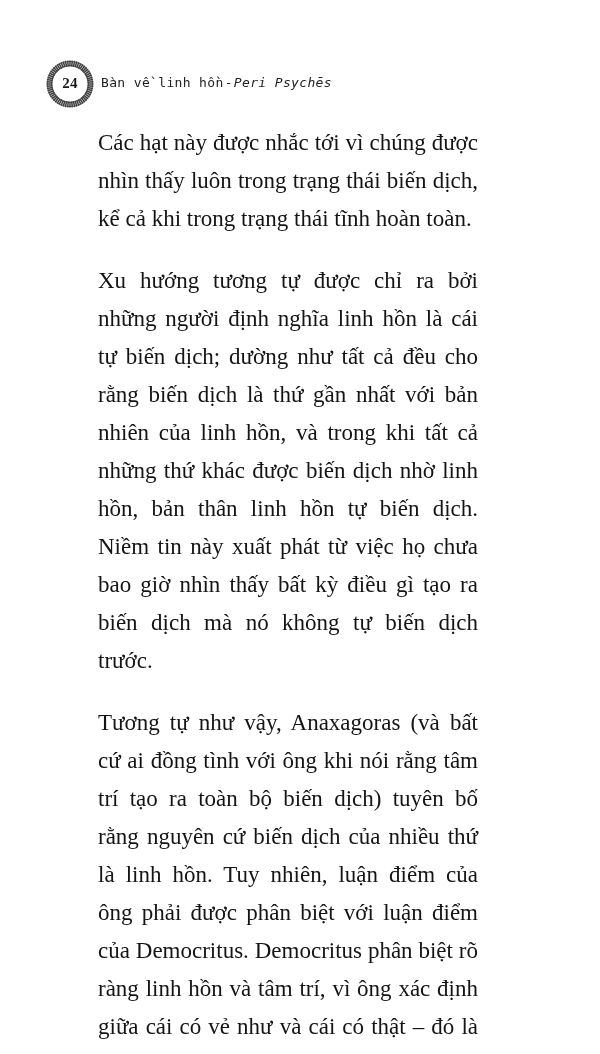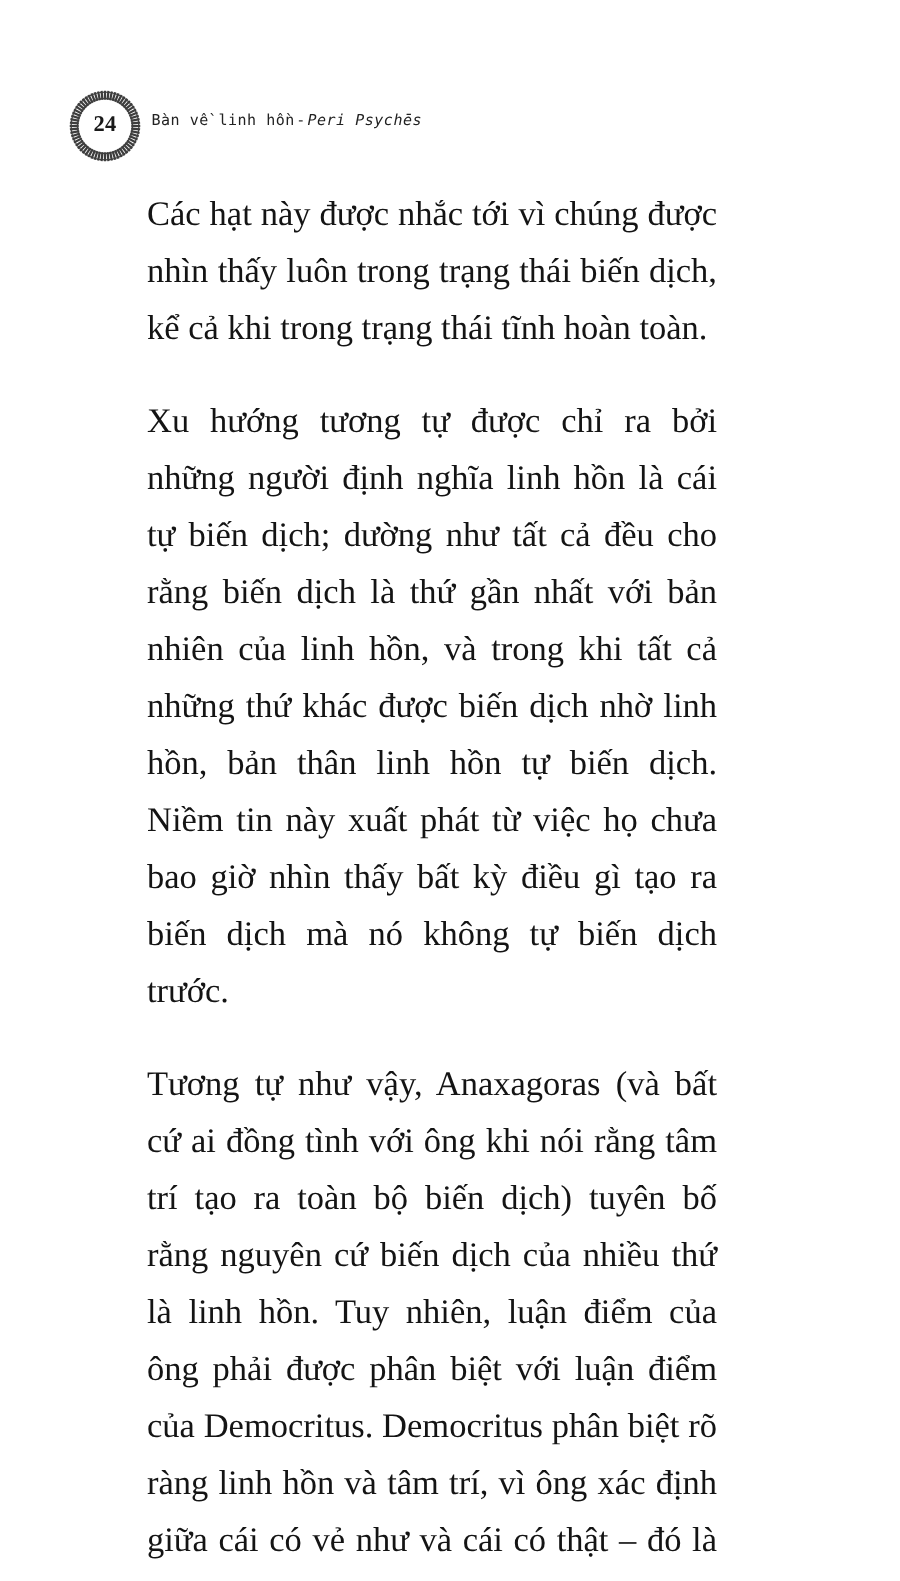--- a/index.html
+++ b/index.html
@@ -67,21 +67,21 @@
     line-height: 1;
     padding-bottom: 1px;
     box-sizing: border-box;
   }
 
   .running-head {
     position: absolute;
     left: 101px;
     top: 17px;
     font-family: "DejaVu Sans Mono", "Liberation Mono", monospace;
-    font-size: 10px;
+    font-size: 13px;
     color: #222222;
     letter-spacing: 0.35px;
     white-space: nowrap;
     line-height: 1.2;
   }
 
   .running-head .rh-title { font-style: normal; }
   .running-head .rh-sep   { font-style: normal; padding: 0 1px; }
   .running-head .rh-greek { font-style: italic; }
 

